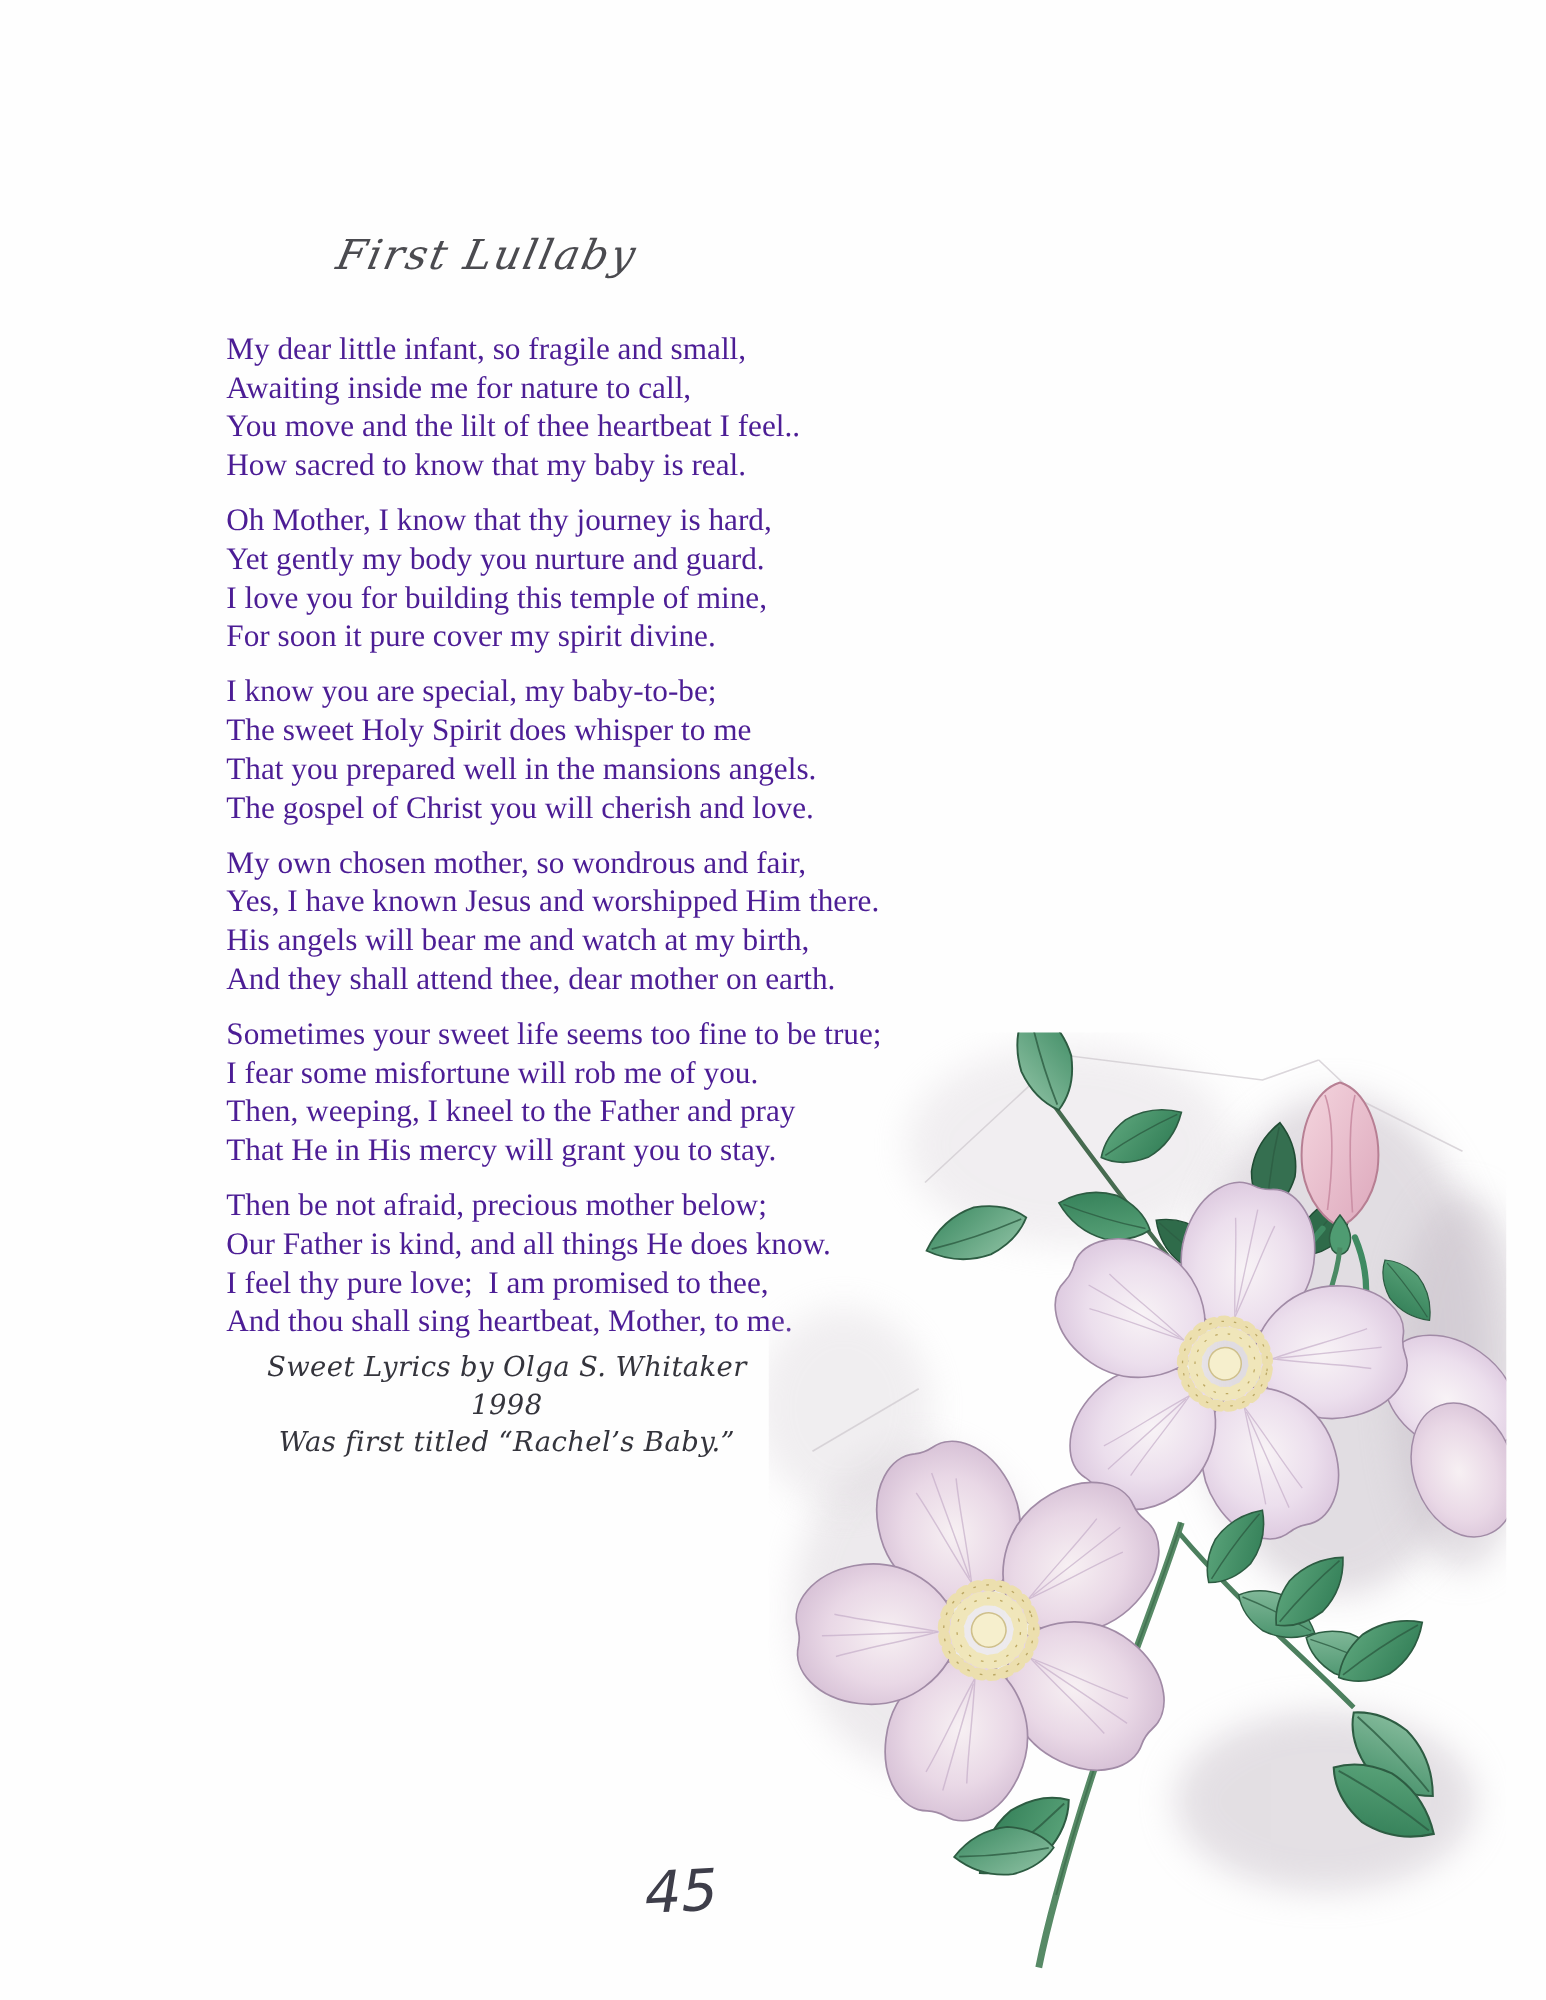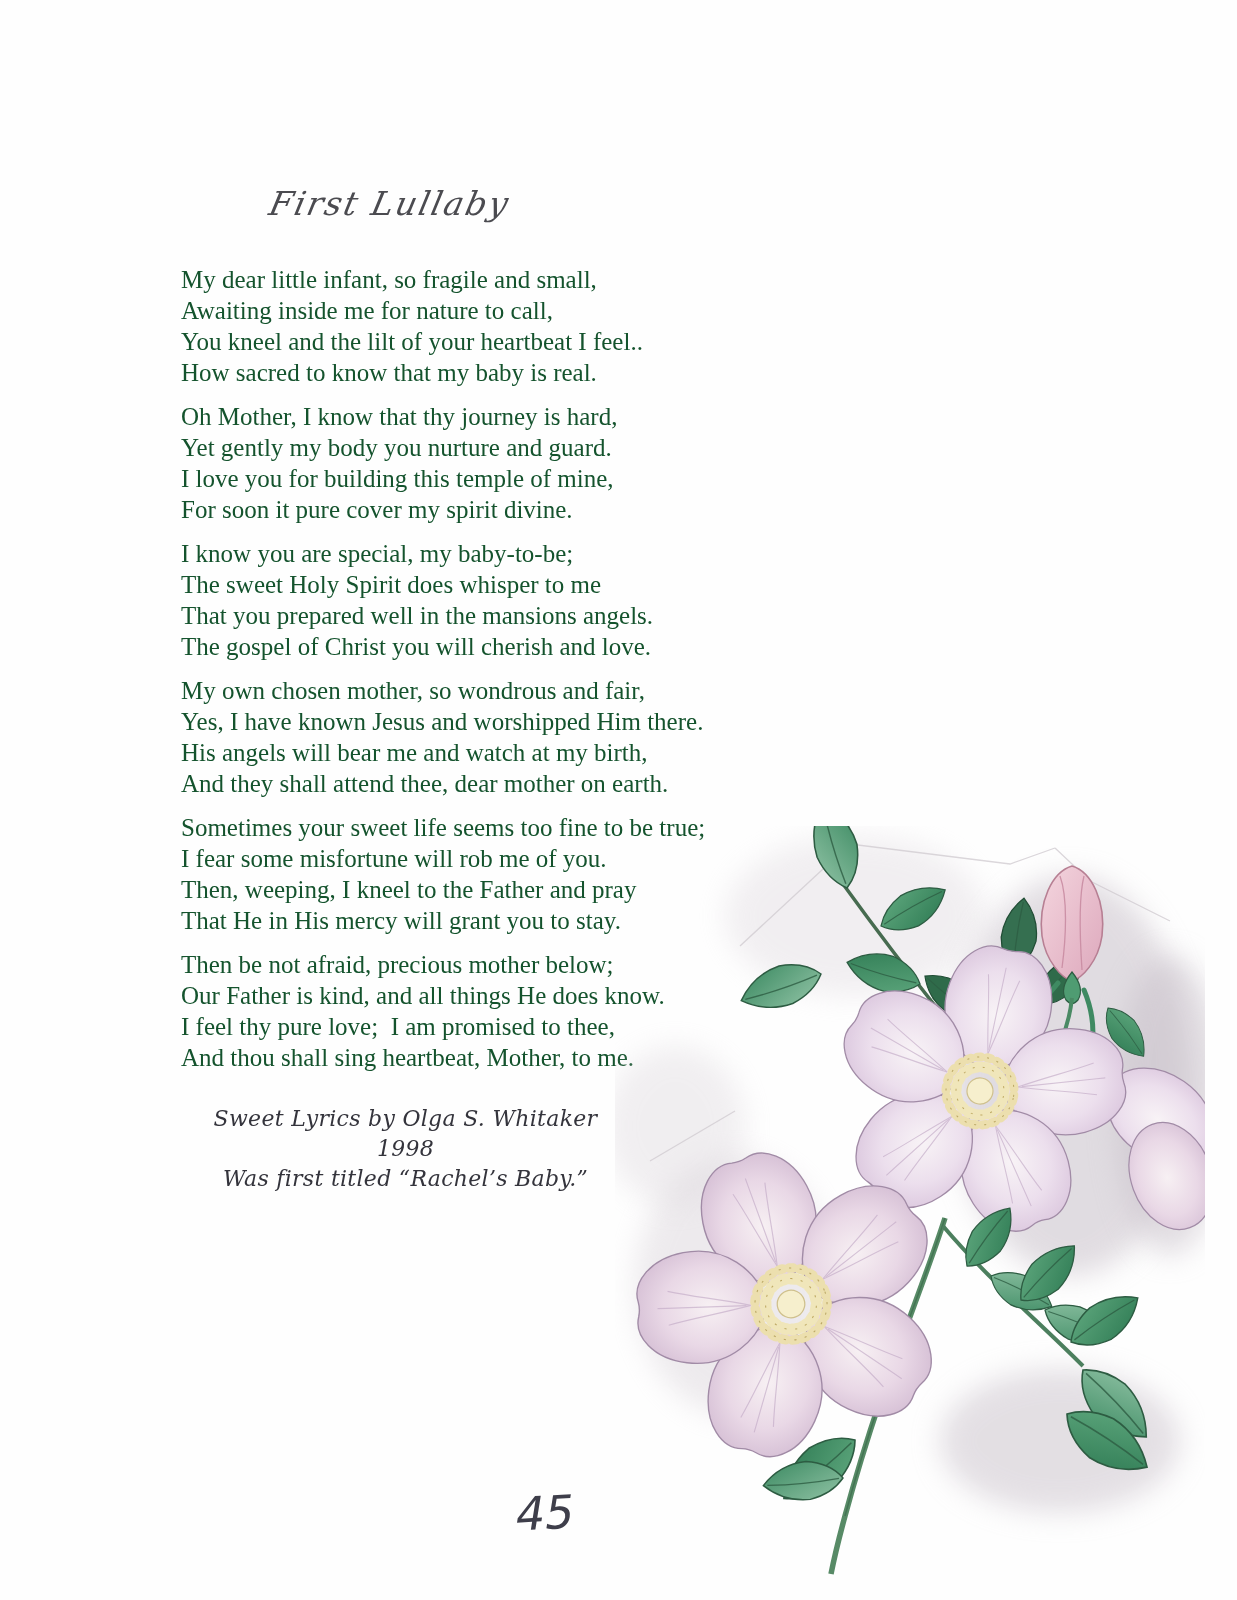--- a/index.html
+++ b/index.html
@@ -15,27 +15,27 @@
     font-family:"DejaVu Serif", serif;
     font-style:italic;
     font-size:33px;
     letter-spacing:2px;
     color:#4b4b50;
     transform:skewX(-12deg);
   }
   .poem{
     position:absolute;left:181px;top:264px;
     font-size:25px;
-    color:#14532d;
+    color:#4c1d95;
   }
   .stanza{margin-bottom:13px;}
   .stanza.italic{}
   .poem-line{line-height:31px;white-space:pre-wrap;}
   .attribution{
-    position:absolute;left:183px;top:1104px;width:445px;
+    position:absolute;left:183px;top:1080px;width:445px;
     text-align:center;
     font-family:"DejaVu Serif", serif;
     font-style:italic;
     font-size:22px;
     line-height:30px;
     color:#34343c;
     letter-spacing:0.3px;
   }
   .page-number{
     position:absolute;left:516px;top:1486px;
@@ -53,21 +53,21 @@
 <body>
 
 <div class="page">
 
   <div class="title">First Lullaby</div>
 
   <div class="poem">
     <div class="stanza">
       <div class="poem-line">My dear little infant, so fragile and small,</div>
       <div class="poem-line">Awaiting inside me for nature to call,</div>
-      <div class="poem-line">You kneel and the lilt of your heartbeat I feel..</div>
+      <div class="poem-line">You move and the lilt of thee heartbeat I feel..</div>
       <div class="poem-line">How sacred to know that my baby is real.</div>
     </div>
     <div class="stanza italic">
       <div class="poem-line">Oh Mother, I know that thy journey is hard,</div>
       <div class="poem-line">Yet gently my body you nurture and guard.</div>
       <div class="poem-line">I love you for building this temple of mine,</div>
       <div class="poem-line">For soon it pure cover my spirit divine.</div>
     </div>
     <div class="stanza">
       <div class="poem-line">I know you are special, my baby-to-be;</div>

